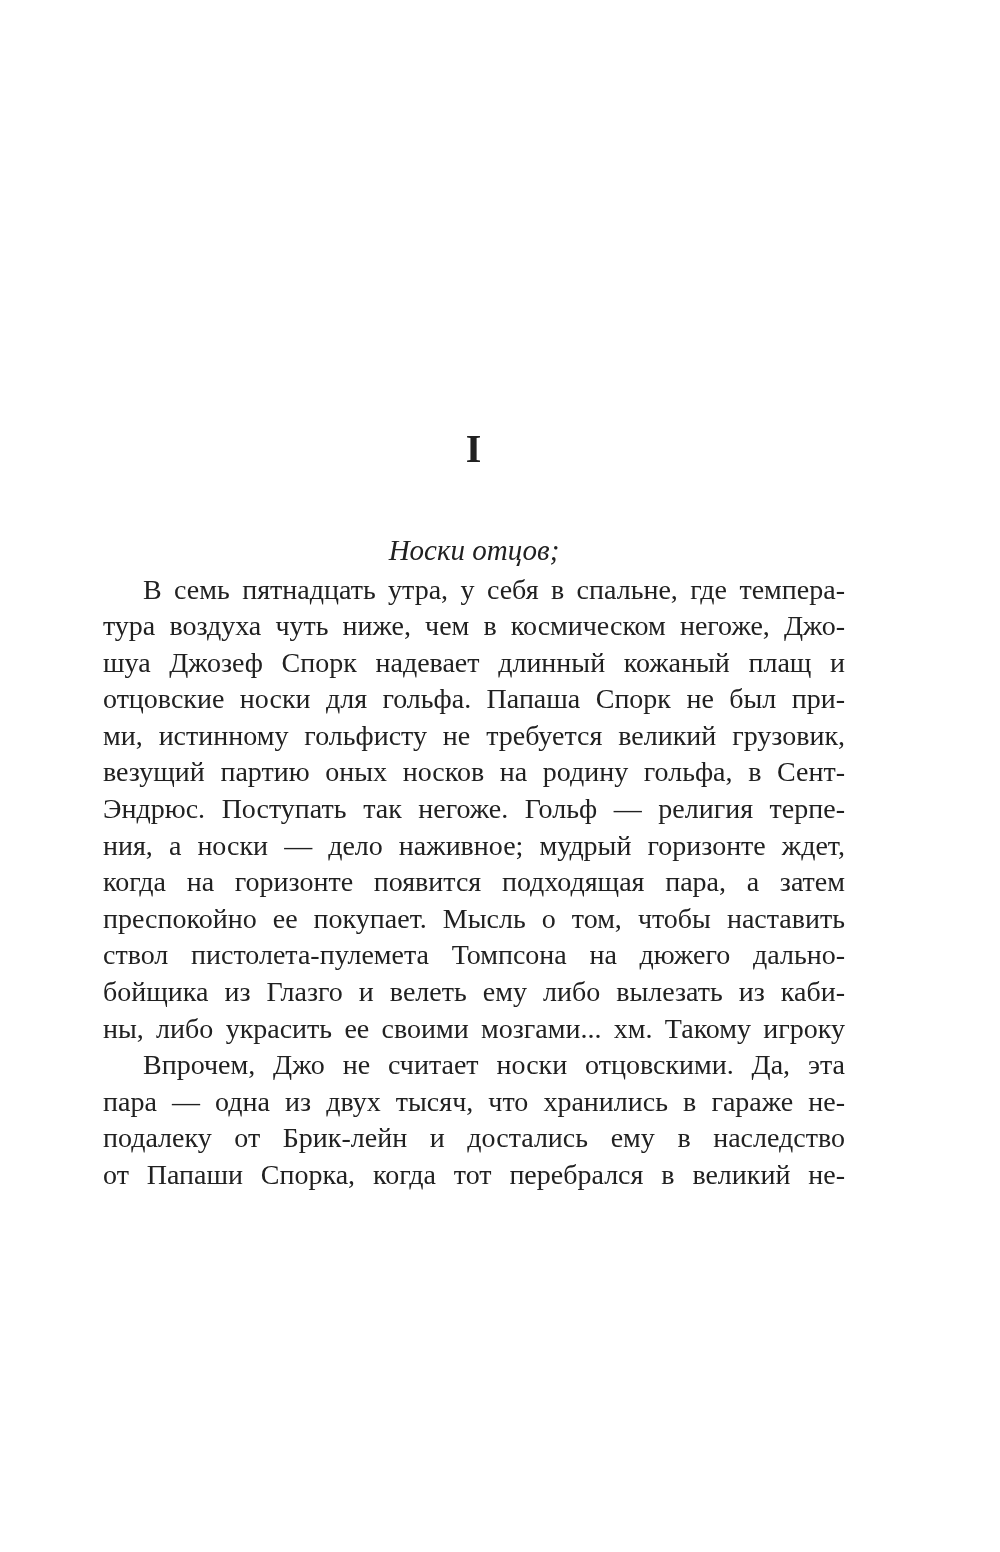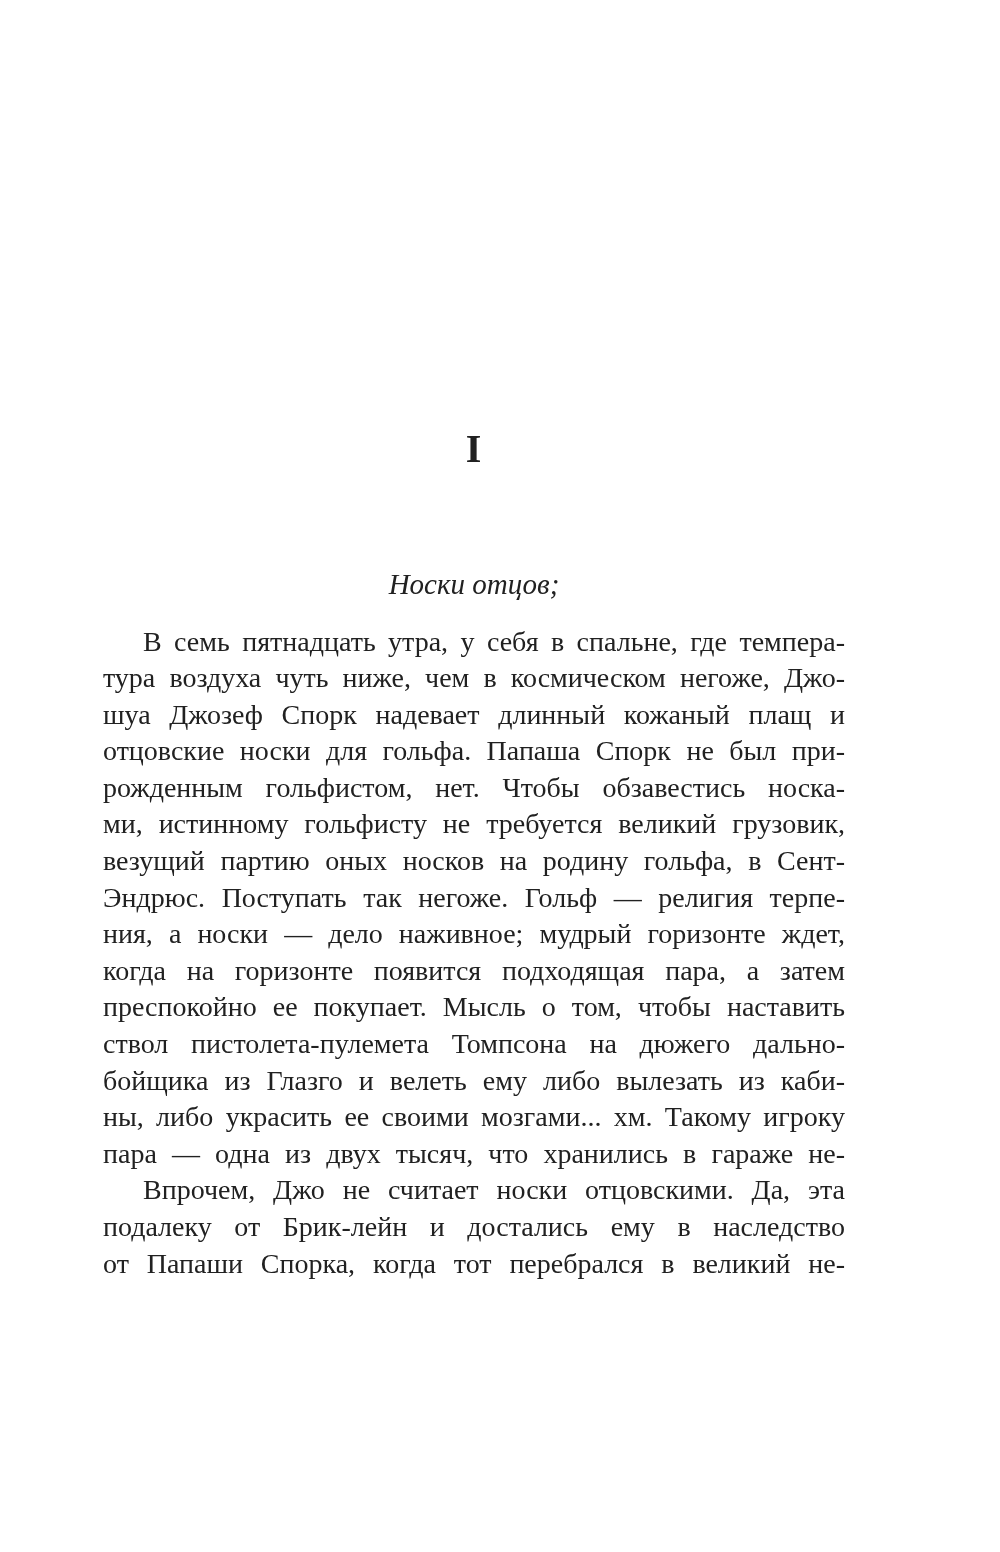--- a/index.html
+++ b/index.html
@@ -24,31 +24,30 @@
   }
   .chapter-heading {
     margin-top: 426px;
     text-align: center;
     font-size: 40px;
     line-height: 46px;
     font-weight: bold;
     letter-spacing: 1px;
   }
   .epigraph {
-    margin-top: 92px;
+    margin-top: 58px;
     font-style: italic;
     font-size: 29px;
     line-height: 41.5px;
     text-align: center;
   }
   .ep-line {
     white-space: nowrap;
   }
   .body-text {
-    margin-top: 18px;
     font-size: 28px;
     line-height: 36.6px;
   }
   .body-line {
     text-align: justify;
     text-align-last: justify;
     text-justify: inter-word;
   }
   .body-line.last {
     text-align-last: left;
@@ -64,29 +63,28 @@
   <div class="content">
     <div class="chapter-heading">I</div>
     <div class="epigraph">
         <div class="ep-line">Носки отцов;</div>
       </div>
     <div class="body-text">
         <div class="body-line indent">В семь пятнадцать утра, у себя в спальне, где темпера-</div>
         <div class="body-line">тура воздуха чуть ниже, чем в космическом негоже, Джо-</div>
         <div class="body-line">шуа Джозеф Спорк надевает длинный кожаный плащ и</div>
         <div class="body-line">отцовские носки для гольфа. Папаша Спорк не был при-</div>
-        <div class="body-line">рожденным гольфистом, нет. Чтобы обзавестись носка-</div>
         <div class="body-line">ми, истинному гольфисту не требуется великий грузовик,</div>
         <div class="body-line">везущий партию оных носков на родину гольфа, в Сент-</div>
         <div class="body-line">Эндрюс. Поступать так негоже. Гольф — религия терпе-</div>
         <div class="body-line">ния, а носки — дело наживное; мудрый горизонте ждет,</div>
         <div class="body-line">когда на горизонте появится подходящая пара, а затем</div>
         <div class="body-line">преспокойно ее покупает. Мысль о том, чтобы наставить</div>
         <div class="body-line">ствол пистолета-пулемета Томпсона на дюжего дально-</div>
         <div class="body-line">бойщика из Глазго и велеть ему либо вылезать из каби-</div>
         <div class="body-line">ны, либо украсить ее своими мозгами... хм. Такому игроку</div>
+        <div class="body-line indent">Впрочем, Джо не считает носки отцовскими. Да, эта</div>
         <div class="body-line">пара — одна из двух тысяч, что хранились в гараже не-</div>
-        <div class="body-line indent">Впрочем, Джо не считает носки отцовскими. Да, эта</div>
         <div class="body-line">подалеку от Брик-лейн и достались ему в наследство</div>
         <div class="body-line">от Папаши Спорка, когда тот перебрался в великий не-</div>
       </div>
   </div>
 </div>
 
 </body></html>

